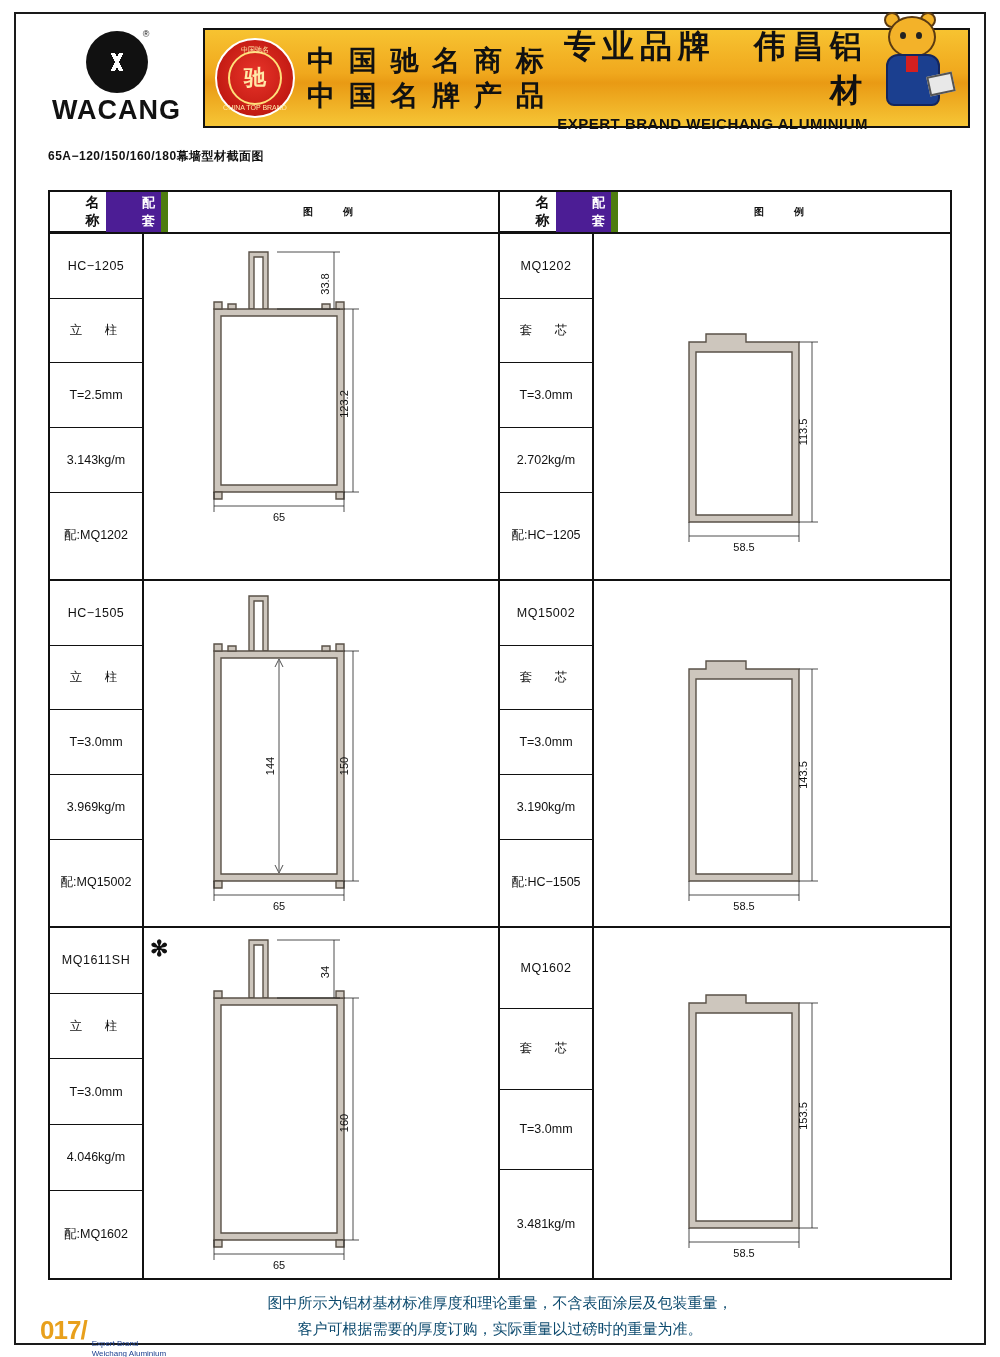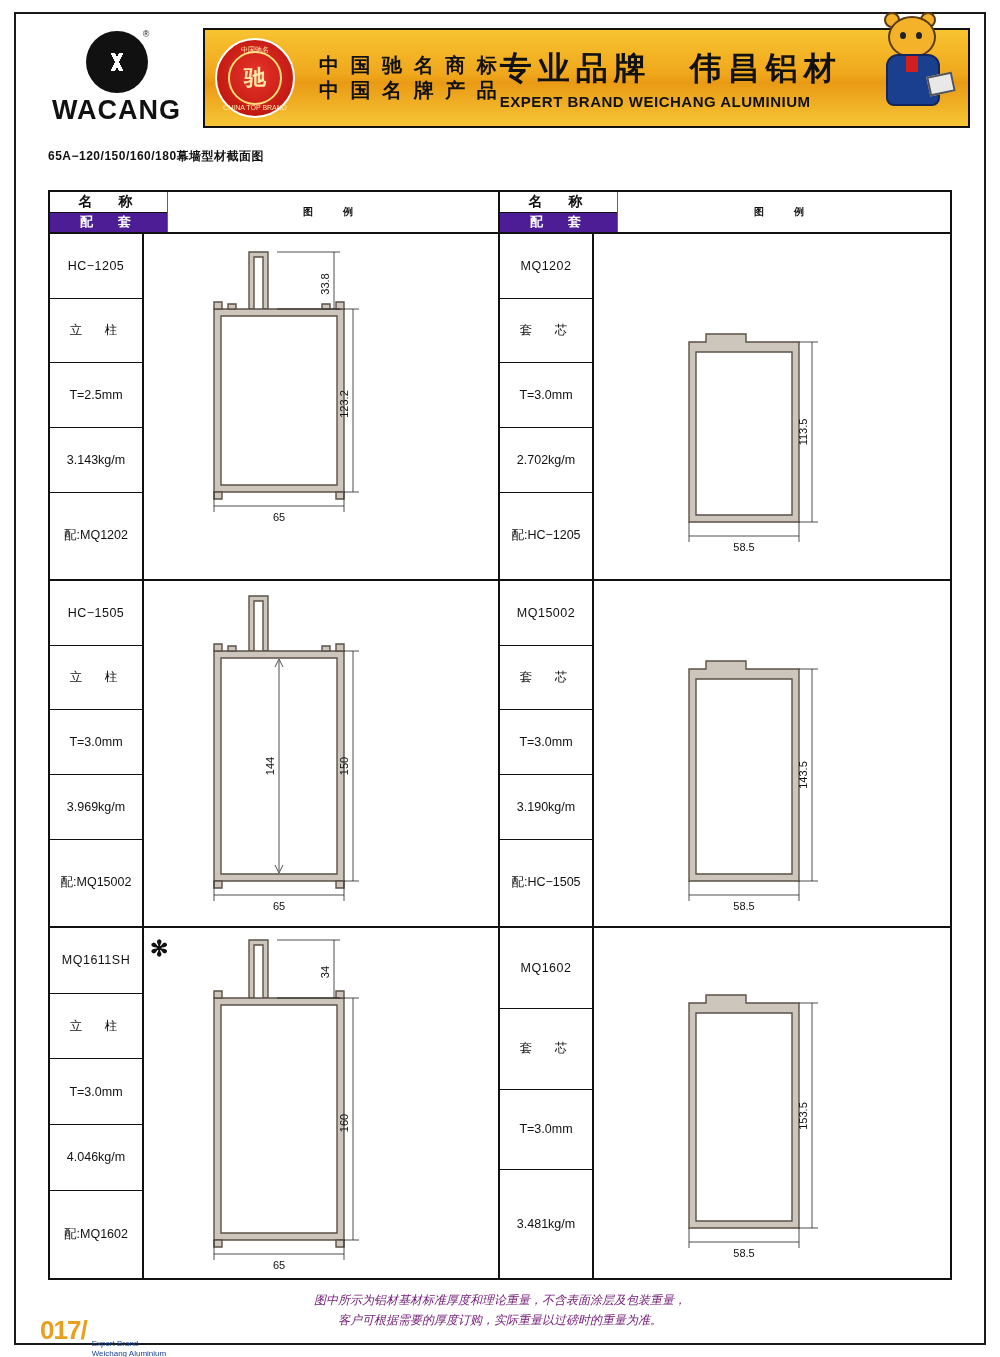--- a/index.html
+++ b/index.html
@@ -59,25 +59,25 @@
     width:54px; height:54px; border-radius:50%; border:2px solid #ffdf7a;
     display:flex; align-items:center; justify-content:center;
     color:#ffe9a8; font-weight:bold; font-size:22px;
   }
   .seal-top, .seal-bottom {
     position:absolute; left:0; right:0; text-align:center; color:#ffe9a8; font-size:7px;
   }
   .seal-top { top:5px; }
   .seal-bottom { bottom:5px; }
   .cn-lines {
-    margin-left:24px; line-height:1.25; color:#111; font-weight:bold; font-size:20px;
+    margin-left:12px; line-height:1.25; color:#111; font-weight:bold; font-size:28px;
     letter-spacing:3px; flex:none;
   }
   .brand-block {
-    flex:1; text-align:left; padding-right:100px;
+    flex:1; text-align:right; padding-right:100px;
   }
   .brand-cn {
     font-size:32px; font-weight:bold; color:#111; letter-spacing:6px;
   }
   .brand-en {
     font-size:15px; font-weight:bold; color:#111; letter-spacing:0.5px; margin-top:2px;
   }
   .mascot {
     position:absolute; right:6px; top:-16px; width:92px; height:112px;
   }
@@ -119,22 +119,22 @@
     display:flex;
   }
   .half {
     width:50%; display:flex; flex-direction:column;
   }
   .half.left { border-right:2px solid #111; }
   .head-row {
     height:48px; display:flex; border-bottom:2px solid #111;
   }
   .head-name {
-    width:118px; border-right:1px solid #4d7c0f;
-    display:flex; flex-direction:column;
+    width:118px; border-right:7px solid #4d7c0f;
+    display:flex; flex-direction:row;text-align:right;
   }
   .head-name-top {
     flex:1; display:flex; align-items:center; justify-content:center;
     font-size:14px; font-weight:bold; letter-spacing:6px; border-bottom:1px solid #111;
   }
   .head-name-bot {
     flex:1; display:flex; align-items:center; justify-content:center;
     background:#4c1d95; color:#fff; font-size:13px; font-weight:bold; letter-spacing:6px;
   }
   .head-legend {
@@ -159,21 +159,21 @@
   .draw-col {
     flex:1; position:relative; overflow:hidden;
   }
   .asterisk {
     position:absolute; left:6px; top:8px; font-size:22px; font-weight:bold; color:#111;
   }
   svg { display:block; }
   
   .note {
     position:absolute; left:0; right:0; top:1290px; text-align:center;
-    font-size:12px; color:#701a75; line-height:1.7;font-style:italic;
+    font-size:15px; color:#0c4a6e; line-height:1.7;
   }
   .page-num {
     position:absolute; left:40px; top:1315px;
     display:flex; align-items:flex-start;
   }
   .page-num .num {
     color:#e8a01c; font-size:26px; font-weight:bold; letter-spacing:-1px;
   }
   .page-num .slash { color:#e8a01c; font-size:26px; font-weight:bold; }
   .page-num .en {

